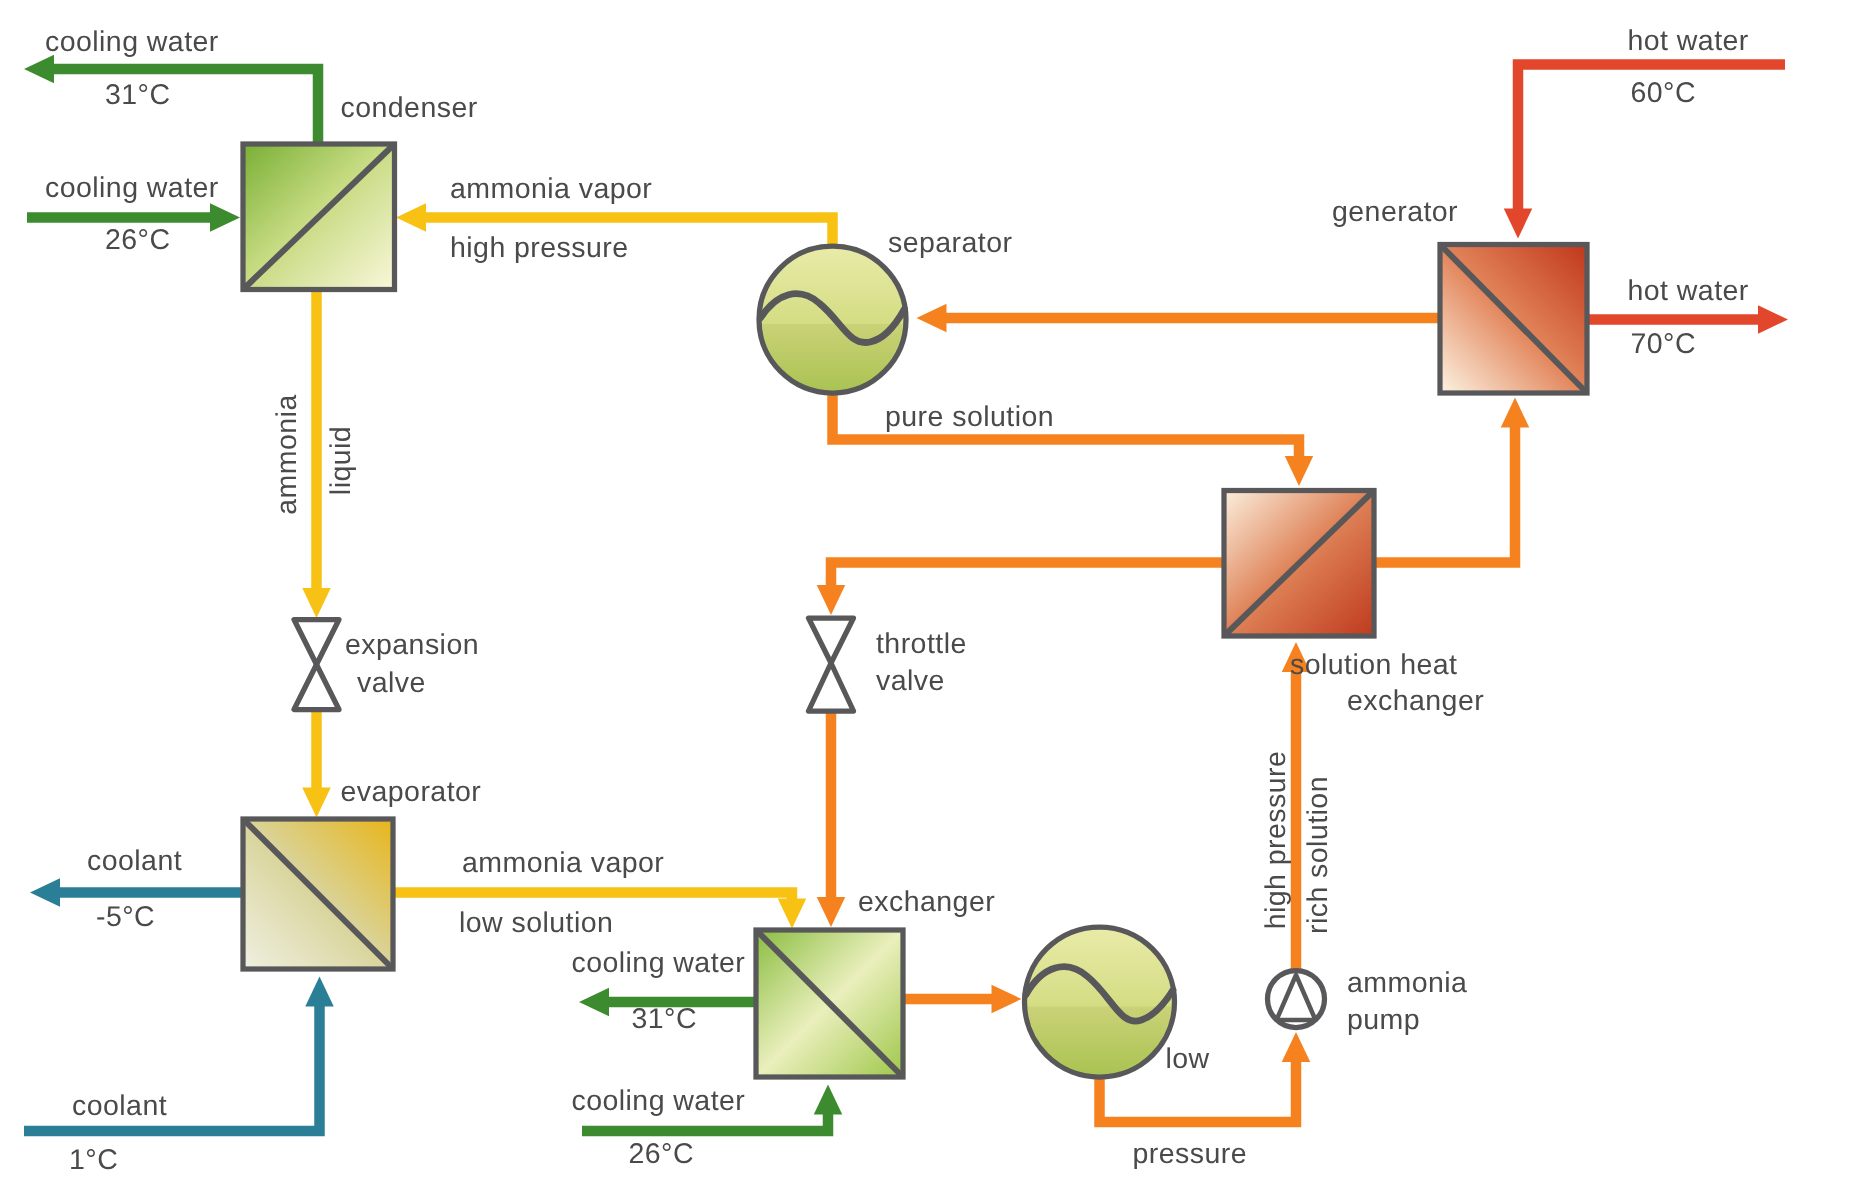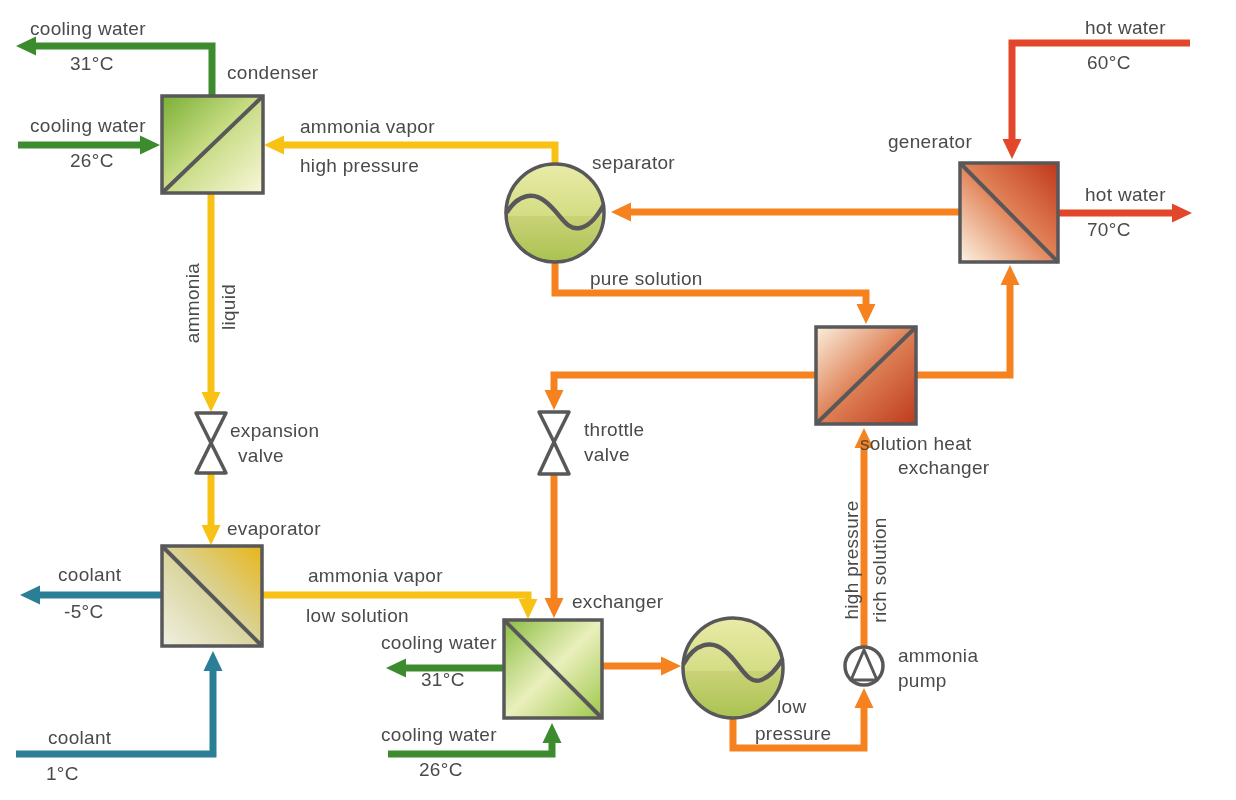--- a/index.html
+++ b/index.html
@@ -215,21 +215,21 @@
   <div class="lbl" style="left:308px;top:566px">ammonia vapor</div>
   <div class="lbl" style="left:306px;top:606px">low solution</div>
   <div class="lbl" style="left:572px;top:592px">exchanger</div>
 
   <div class="lbl" style="left:381px;top:633px">cooling water</div>
   <div class="lbl" style="left:421px;top:670px">31°C</div>
   <div class="lbl" style="left:381px;top:725px">cooling water</div>
   <div class="lbl" style="left:419px;top:760px">26°C</div>
 
   <div class="lbl" style="left:777px;top:697px">low</div>
-  <div class="lbl" style="left:755px;top:724px">pressure</div>
+  <div class="lbl" style="left:755px;top:760px">pressure</div>
 
   <div class="vlbl" style="left:851px;top:560px">high pressure</div>
   <div class="vlbl" style="left:879px;top:570px">rich solution</div>
 
   <div class="lbl" style="left:898px;top:646px">ammonia</div>
   <div class="lbl" style="left:898px;top:671px">pump</div>
 
 </div>
 
 </body></html>

